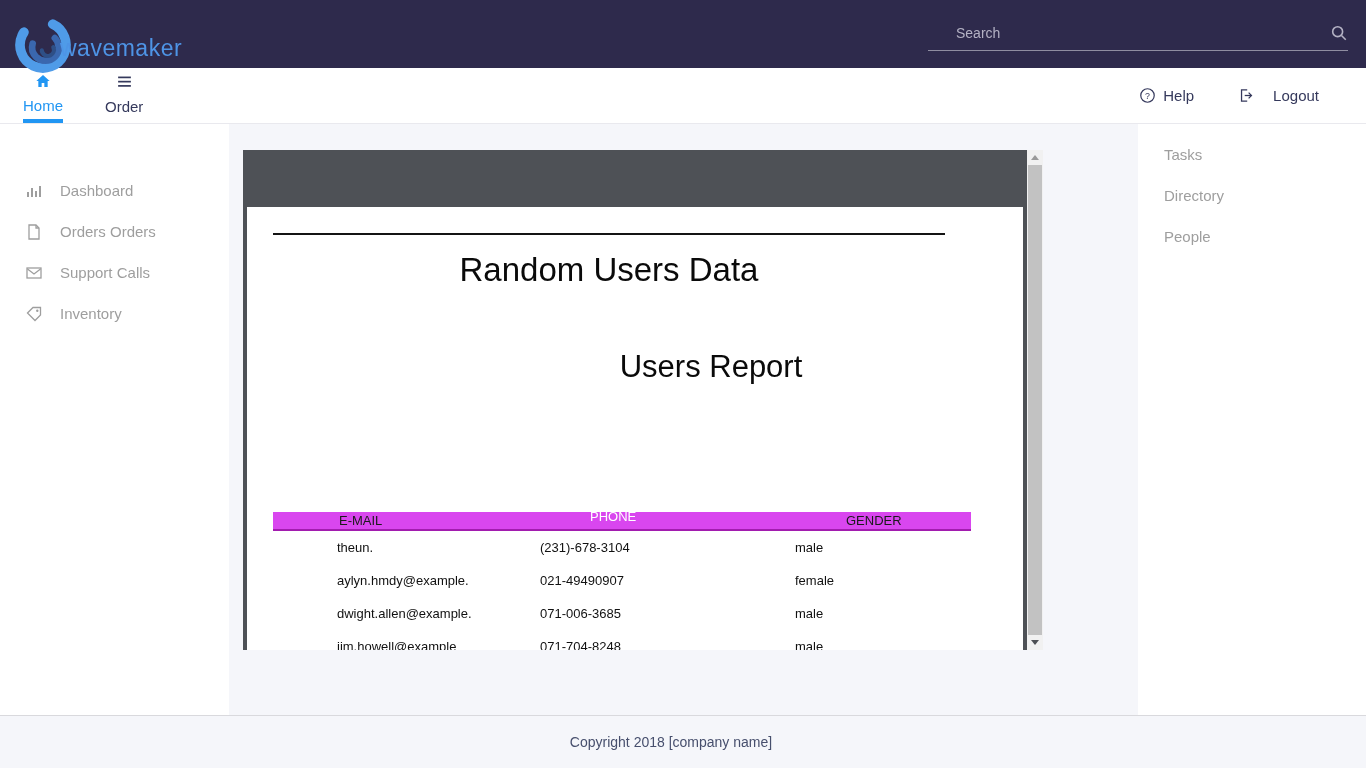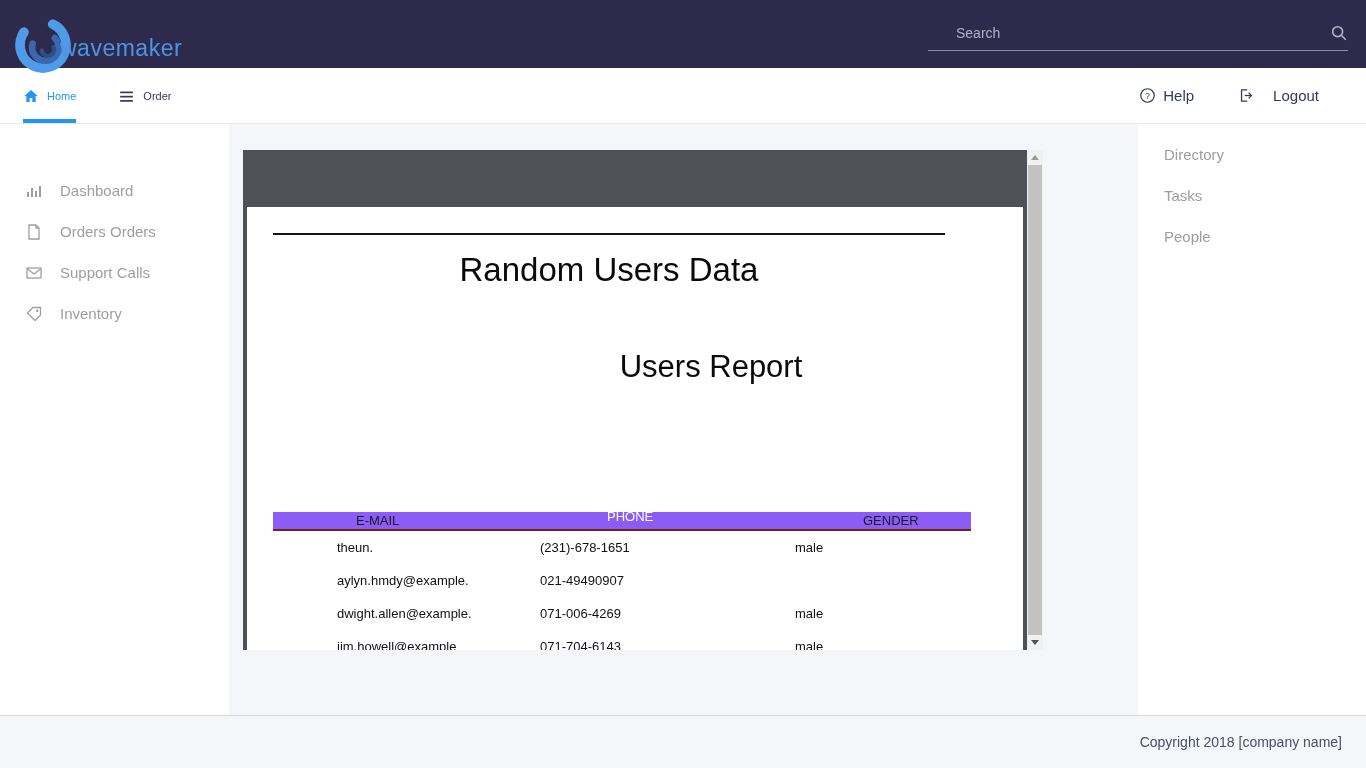--- a/index.html
+++ b/index.html
@@ -37,22 +37,22 @@
 
   
   .nav-bar {
     height: 56px; flex: 0 0 56px; background: #ffffff;
     display: flex; align-items: stretch; justify-content: space-between;
     border-bottom: 1px solid #e9e9ee;
   }
   .nav-left { display: flex; align-items: stretch; }
   .nav-tab {
     display: flex; align-items: center; gap: 8px;
-    font-size: 11px; color: #35395c; cursor: pointer;
-    border-bottom: 4px solid transparent; padding-top: 5px;
+    font-size: 15px; color: #35395c; cursor: pointer;
+    border-bottom: 4px solid transparent; padding-top: 5px; flex-direction: column;
   }
   .nav-tab.first { margin-left: 23px; }
   .nav-tab + .nav-tab { margin-left: 42px; }
   .nav-tab.active { color: #2196f3; border-bottom-color: #2196f3; }
   .nav-right { display: flex; align-items: center; margin-right: 47px; }
   .nav-action {
     display: flex; align-items: center; gap: 7px;
     font-size: 15px; color: #35395c; cursor: pointer;
   }
   .nav-action + .nav-action { margin-left: 44px; gap: 18px; }
@@ -90,23 +90,23 @@
   .doc-title {
     position: absolute; top: 44px; left: 26px; width: 672px;
     text-align: center; font-size: 33px; color: #0a0a0a;
   }
   .doc-subtitle {
     position: absolute; top: 142px; left: 0; width: 928px;
     text-align: center; font-size: 31px; color: #0a0a0a;
   }
   .doc-table { position: absolute; top: 305px; left: 26px; width: 698px; }
   .doc-thead {
-    height: 19px; background: #8b5cf6; border-bottom: 2px solid #7f1d1d;
+    height: 19px; background: #d946ef; border-bottom: 2px solid #a21caf;
     display: grid; grid-template-columns: 267px 255px 176px;
-    font-size: 13px; color: #1a1a1a; align-items: center; padding-left: 17px;
+    font-size: 13px; color: #1a1a1a; align-items: center;
   }
   .th-email { padding-left: 66px; }
   .th-phone { padding-left: 50px; color: #ffffff; transform: translateY(-4px); }
   .th-gender { padding-left: 51px; }
   .doc-row {
     display: grid; grid-template-columns: 267px 255px 176px;
     height: 33px; line-height: 33px; font-size: 13px; color: #111;
   }
   .doc-row:first-of-type { margin-top: 3px; }
   .td-email { padding-left: 64px; }
@@ -117,21 +117,21 @@
     display: flex; flex-direction: column; align-items: center;
   }
   .sb-btn { height: 15px; width: 16px; display: flex; align-items: center; justify-content: center; cursor: pointer; }
   .tri-up { width: 0; height: 0; border-left: 4px solid transparent; border-right: 4px solid transparent; border-bottom: 5px solid #9a9a9a; }
   .tri-down { width: 0; height: 0; border-left: 4px solid transparent; border-right: 4px solid transparent; border-top: 5px solid #4d5055; }
   .sb-thumb { flex: 1 1 auto; width: 14px; background: #c2c2c2; cursor: pointer; }
 
   
   .app-footer {
     flex: 0 0 52px; background: #f5f6fa;
-    display: flex; align-items: center; justify-content: flex-end;
+    display: flex; align-items: center; justify-content: center;
     padding-right: 24px; color: #474f6d; font-size: 14px;
   }
 </style>
 </head>
 <body>
 
 <header class="app-header">
   <div class="brand">
     <svg viewBox="0 0 48 48">
       <circle cx="24" cy="24" r="19" stroke="#4f9be8" stroke-width="8" fill="none" stroke-dasharray="92 34" stroke-linecap="round" transform="rotate(-65 24 24)"></circle>
@@ -231,54 +231,55 @@
           <div class="doc-title">Random Users Data</div>
           <div class="doc-subtitle">Users Report</div>
           <div class="doc-table">
             <div class="doc-thead">
               <span class="th-email">E-MAIL</span>
               <span class="th-phone">PHONE</span>
               <span class="th-gender">GENDER</span>
             </div>
             <div class="doc-row">
               <span class="td-email">theun.</span>
-              <span class="td-phone">(231)-678-1651</span>
+              <span class="td-phone">(231)-678-3104</span>
               <span class="td-gender">male</span>
             </div>
             <div class="doc-row">
               <span class="td-email">aylyn.hmdy@example.</span>
               <span class="td-phone">021-49490907</span>
+              <span class="td-gender">female</span>
             </div>
             <div class="doc-row">
               <span class="td-email">dwight.allen@example.</span>
-              <span class="td-phone">071-006-4269</span>
+              <span class="td-phone">071-006-3685</span>
               <span class="td-gender">male</span>
             </div>
             <div class="doc-row">
               <span class="td-email">jim.howell@example</span>
-              <span class="td-phone">071-704-6143</span>
+              <span class="td-phone">071-704-8248</span>
               <span class="td-gender">male</span>
             </div>
           </div>
         </div>
       </div>
       <div class="pdf-scrollbar">
         <div class="sb-btn">
           <div class="tri-up"></div>
         </div>
         <div class="sb-thumb"></div>
         <div class="sb-btn">
           <div class="tri-down"></div>
         </div>
       </div>
     </div>
   </main>
 
   <aside class="sidebar-right">
+    <span class="side-link">Tasks</span>
     <span class="side-link">Directory</span>
-    <span class="side-link">Tasks</span>
     <span class="side-link">People</span>
   </aside>
 </div>
 
 <footer class="app-footer">
   <span>Copyright 2018 [company name]</span>
 </footer>
 
 </body></html>

